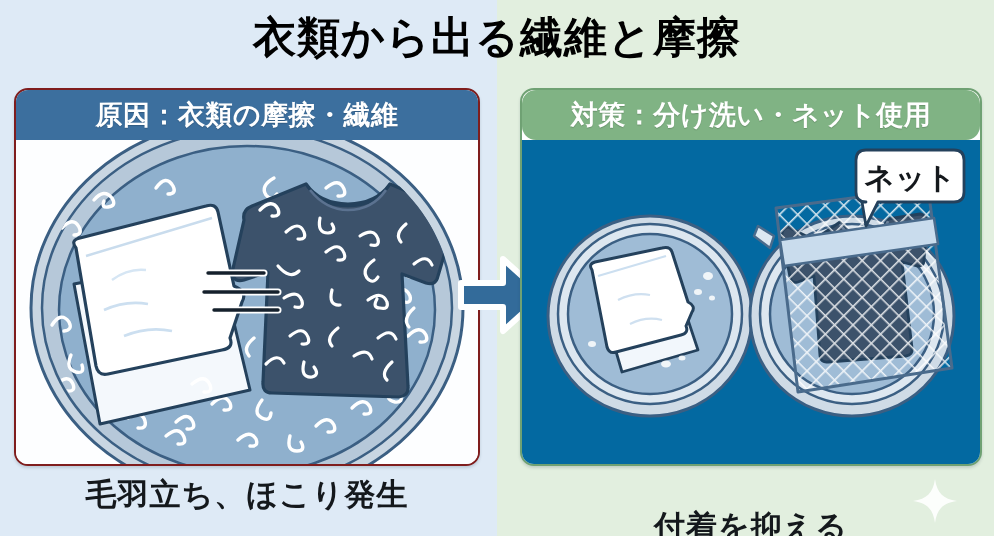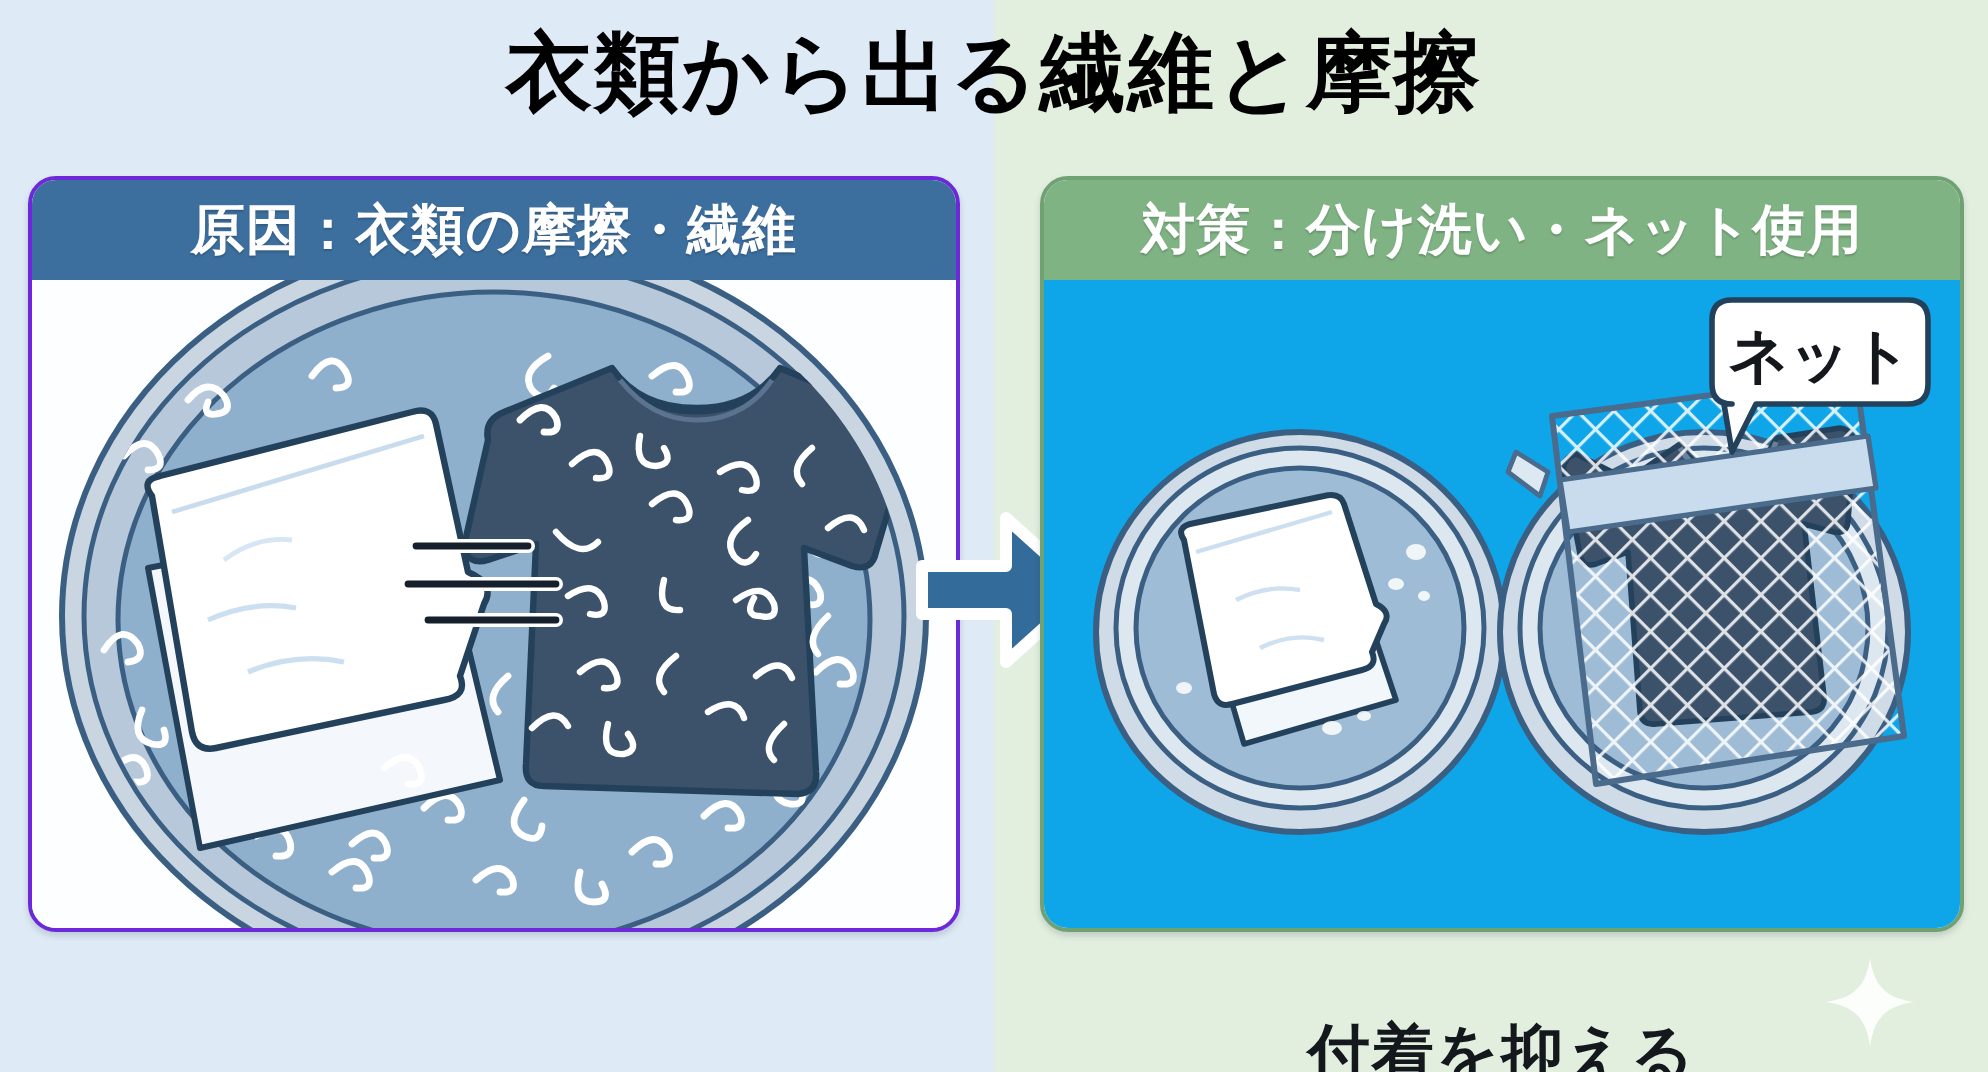--- a/index.html
+++ b/index.html
@@ -18,37 +18,37 @@
   .title{
     position:absolute;left:0;top:6px;width:994px;text-align:center;
     font-size:43px;font-weight:bold;color:#000000;letter-spacing:1px;
     line-height:62px;
   }
 
   
   .panel{
     position:absolute;top:88px;height:378px;
     background:#ffffff;border-radius:14px;
-    border:2px solid #6d28d9;
+    border:2px solid #7f1d1d;
     box-sizing:border-box;overflow:hidden;
     box-shadow:0 2px 3px rgba(40,60,80,.18);
   }
   .panel.left{left:14px;width:466px;}
   .panel.right{left:520px;width:462px;border-color:#6fa173;}
 
   .panel-head{
     height:50px;line-height:50px;text-align:center;
     font-size:27px;font-weight:bold;color:#ffffff;letter-spacing:.5px;
     text-shadow:0 1px 1px rgba(0,0,0,.18);
   }
   .panel.left .panel-head{background:#3c6f9e;}
-  .panel.right .panel-head{background:#80b384;}
+  .panel.right .panel-head{background:#80b384;border-radius:14px;}
 
   .panel-body{position:relative;height:326px;background:#fdfeff;}
-  .panel.right .panel-body{background:#0ea5e9;}
+  .panel.right .panel-body{background:#0369a1;}
 
   
   .caption{
     position:absolute;top:474px;text-align:center;
     font-size:31px;font-weight:bold;color:#14181c;letter-spacing:1px;
   }
   .caption.left{left:14px;width:466px;}
   .caption.right{left:520px;width:462px;margin-top:32px;}
 
   
@@ -174,20 +174,21 @@
             <path d="M176,244 q13,-11 18,1 q3,8 -6,7"></path>
             <path d="M238,198 q-12,10 -5,18"></path>
             <path d="M150,296 q13,-11 18,1 q3,8 -6,7"></path>
             <path d="M244,70 q12,-12 18,-1 q3,8 -6,7"></path>
           </g>
         </g>
       </svg>
     </div>
   </div>
 
+  <div class="caption left">毛羽立ち、ほこり発生</div>
 
   <div class="arrow">
     <svg width="92" height="92" viewBox="0 0 92 92">
       <path d="M6,34 L48,34 L48,10 L88,46 L48,82 L48,58 L6,58 Z" fill="#336b9a" stroke="#ffffff" stroke-width="6" stroke-linejoin="round"></path>
     </svg>
   </div>
 
   <div class="panel right">
     <div class="panel-head">対策：分け洗い・ネット使用</div>
     <div class="panel-body">

